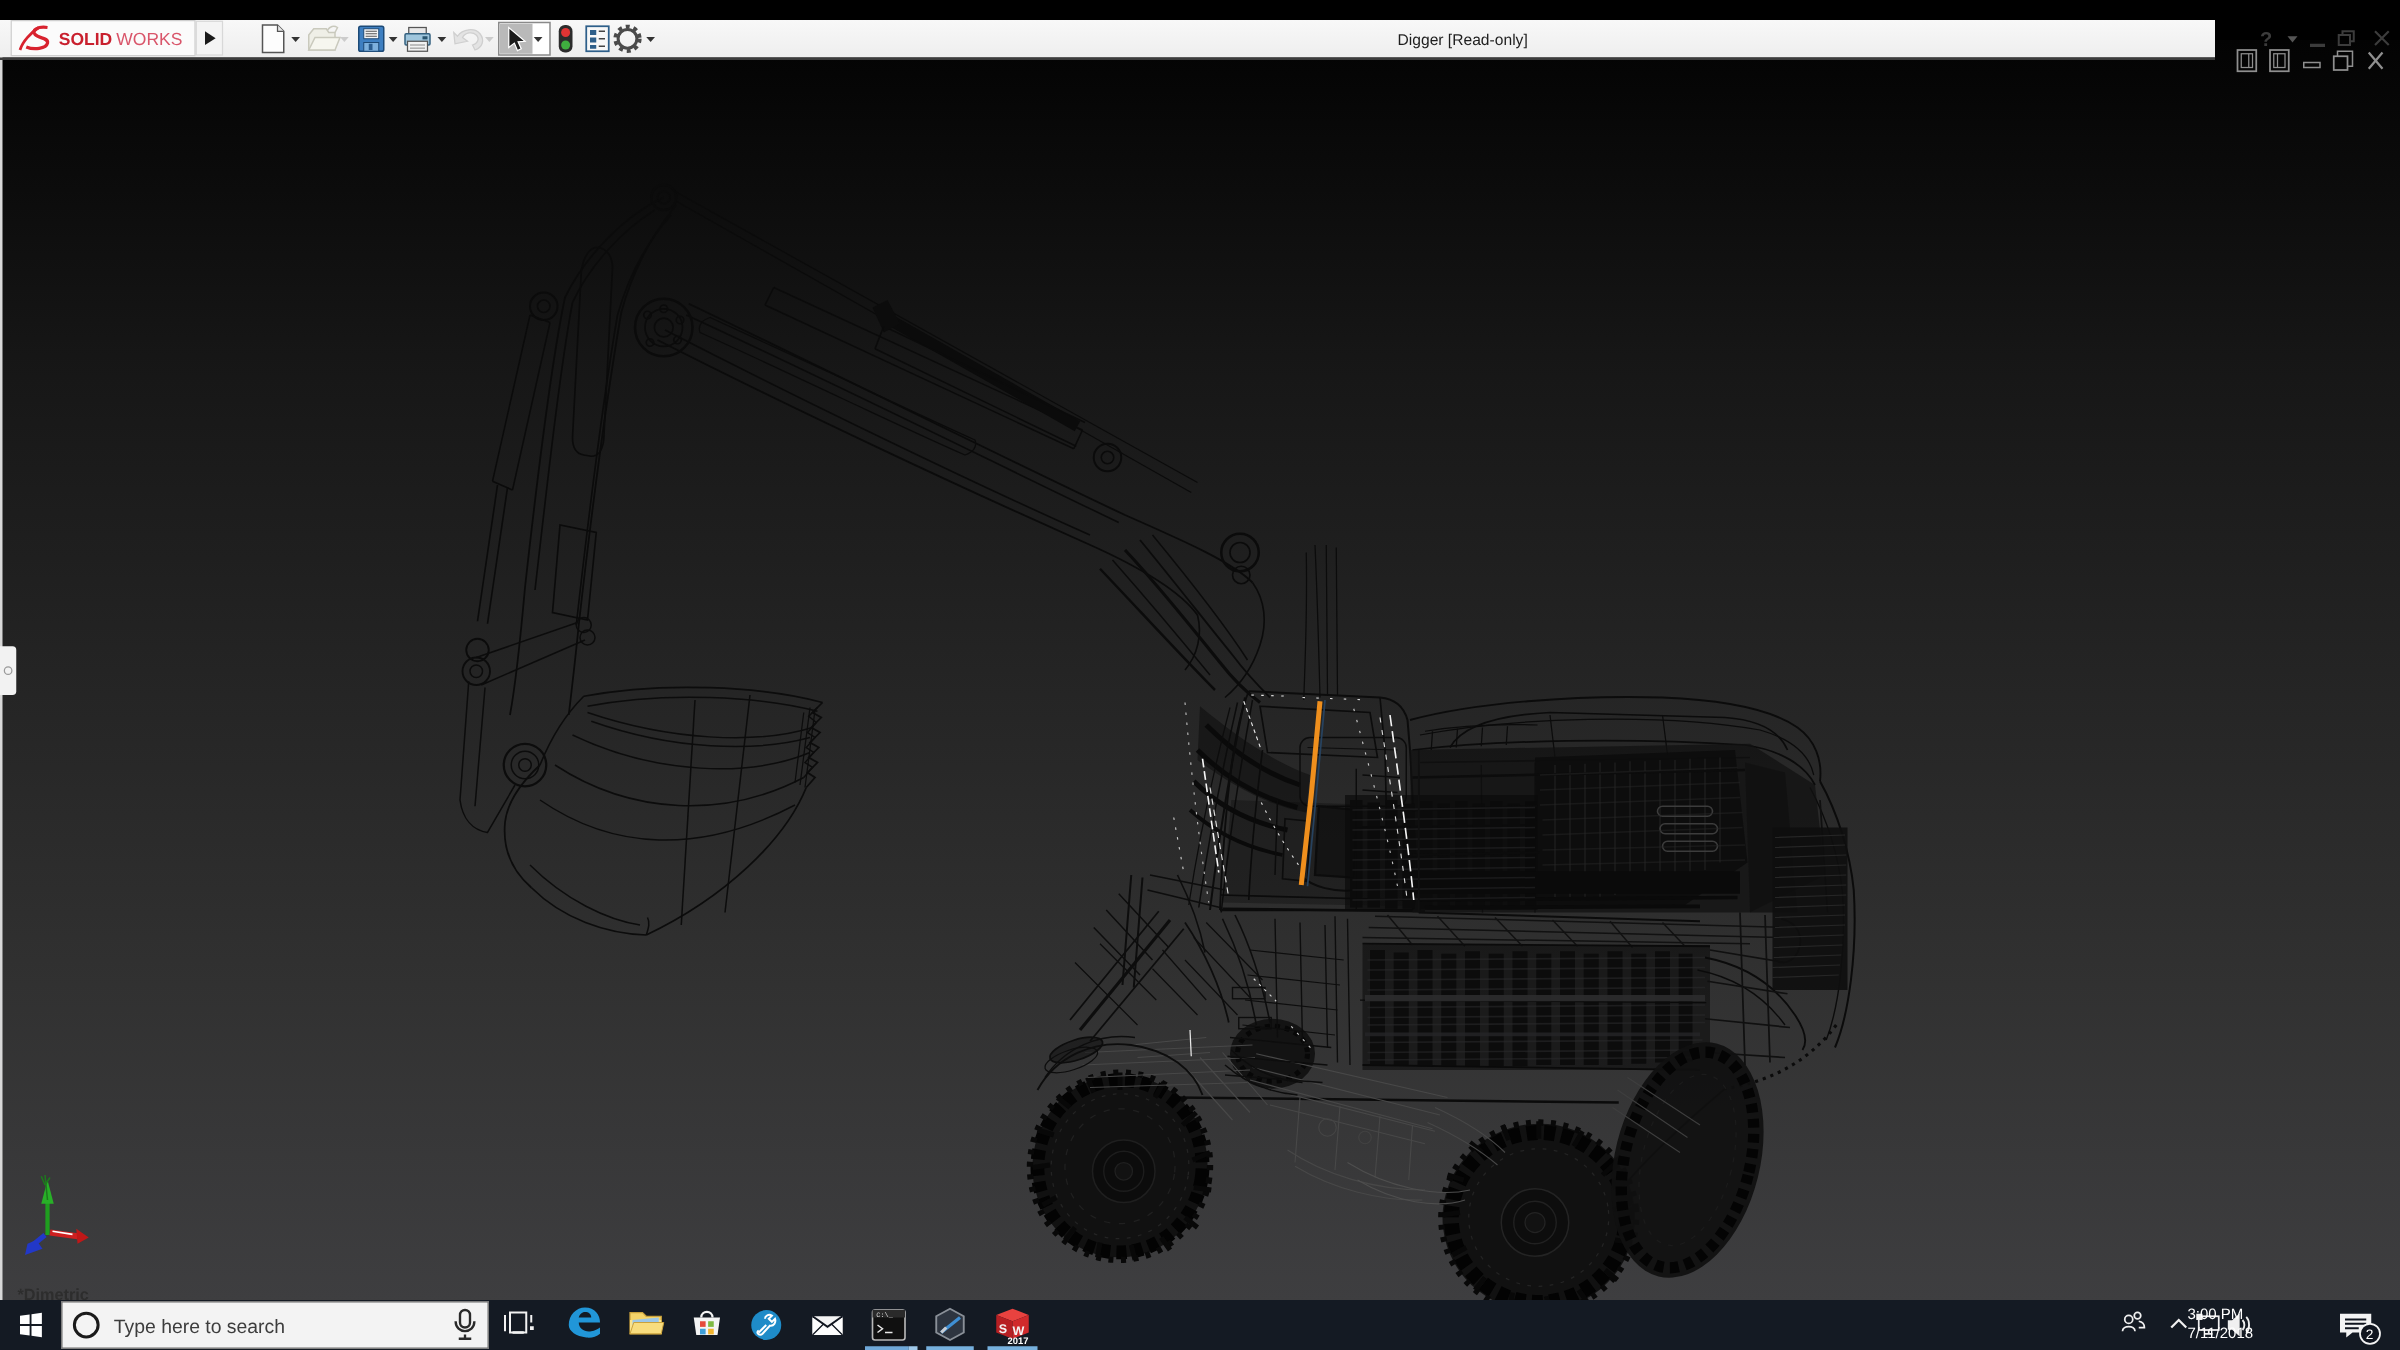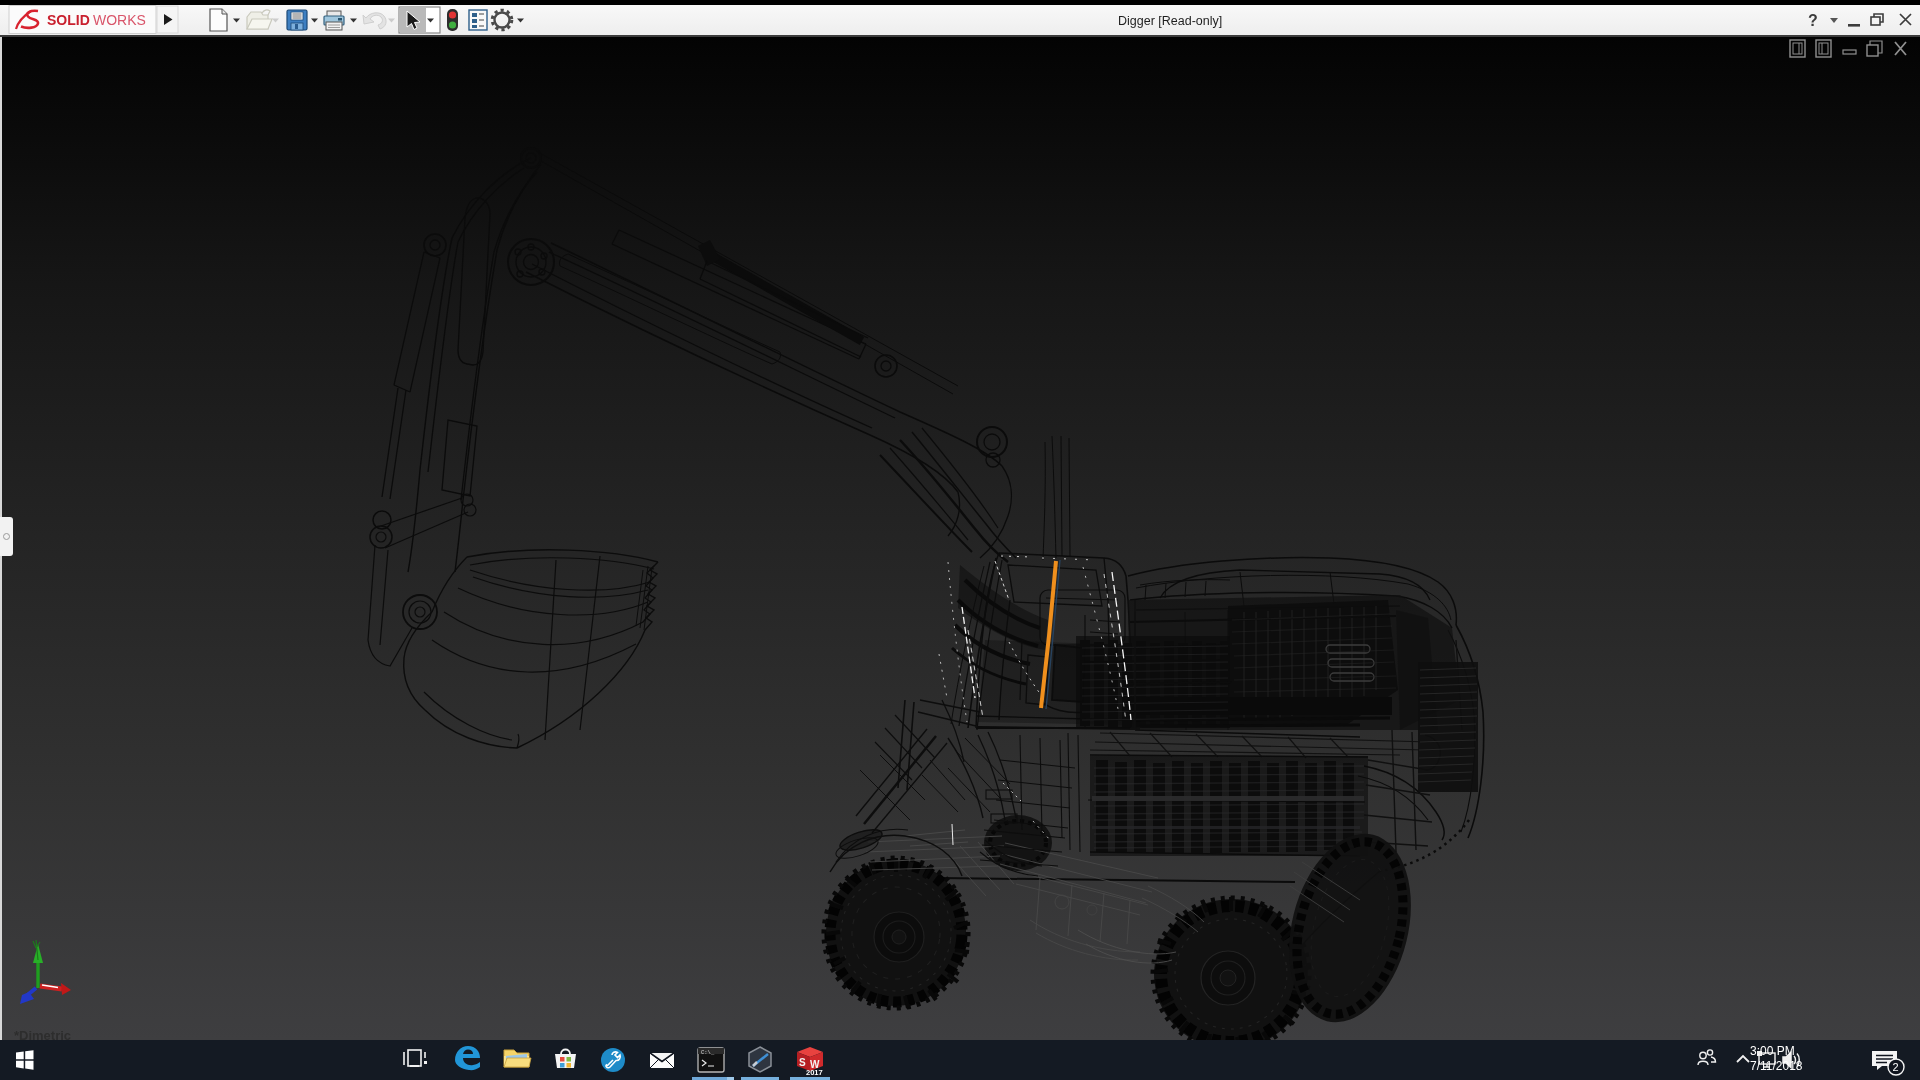--- a/index.html
+++ b/index.html
@@ -1,17 +1,17 @@
 <!DOCTYPE html>
 <html><head>
 <meta charset="utf-8">
 <style>
   html,body{margin:0;padding:0;width:1920px;height:1080px;overflow:hidden;background:#000;
     font-family:"Liberation Sans", sans-serif;}
-  #titlebar{position:absolute;left:0;top:5px;width:1920px;height:30px;
+  #titlebar{position:absolute;left:0;top:16px;width:1772px;height:30px;
     background:linear-gradient(#f8f8f8,#eeeeee);border-bottom:2px solid #3c3c3c;z-index:5;}
   #viewport{position:absolute;left:0;top:32px;width:1920px;height:1008px;
     background:linear-gradient(#030303 0%,#161616 25%,#242424 50%,#313131 75%,#3e3e40 100%);z-index:1;}
   #taskbar{position:absolute;left:0;top:1040px;width:1920px;height:40px;background:#141a23;z-index:5;}
   #searchbox{position:absolute;left:49px;top:1px;width:342px;height:38px;background:#f3f3f3;
     border:1px solid #6a6a6a;box-sizing:border-box;}
   #traytime{position:absolute;left:1750px;top:4px;width:110px;color:#fff;font-size:12px;line-height:15px;white-space:nowrap;}
 </style>
 </head>
 <body>
@@ -574,14 +574,24 @@
         </g>
 
         <g>
           <path d="M1872,11 L1897,11 L1897,26 L1882,26 L1877,30 L1877,26 L1872,26 Z" fill="#f4f4f4"></path>
           <path d="M1876,15.5 L1893,15.5 M1876,19 L1893,19 M1876,22.5 L1887,22.5" stroke="#10151f" stroke-width="1.6"></path>
           <circle cx="1896" cy="27" r="8" fill="#10151f" stroke="#f4f4f4" stroke-width="1.4"></circle>
           <text x="1892.5" y="31" font-size="11" fill="#fff">2</text>
         </g>
       </g>
     </svg>
+    <div id="searchbox">
+      <svg width="340" height="36" viewBox="0 0 340 36">
+        <circle cx="19" cy="18" r="9.5" fill="none" stroke="#1a1a1a" stroke-width="2.4"></circle>
+        <text x="41" y="24" font-size="15.5" fill="#3d3d3d">Type here to search</text>
+        <g stroke="#2a2a2a" stroke-width="1.9" fill="none">
+          <rect x="318" y="6" width="8" height="14" rx="4"></rect>
+          <path d="M314.5,15 C314.5,25.5 329.5,25.5 329.5,15 M322,25.5 L322,29 M317,29 L327,29"></path>
+        </g>
+      </svg>
+    </div>
     <div id="traytime">3:00 PM<br>7/11/2018</div>
   </div>
 
 </body></html>

